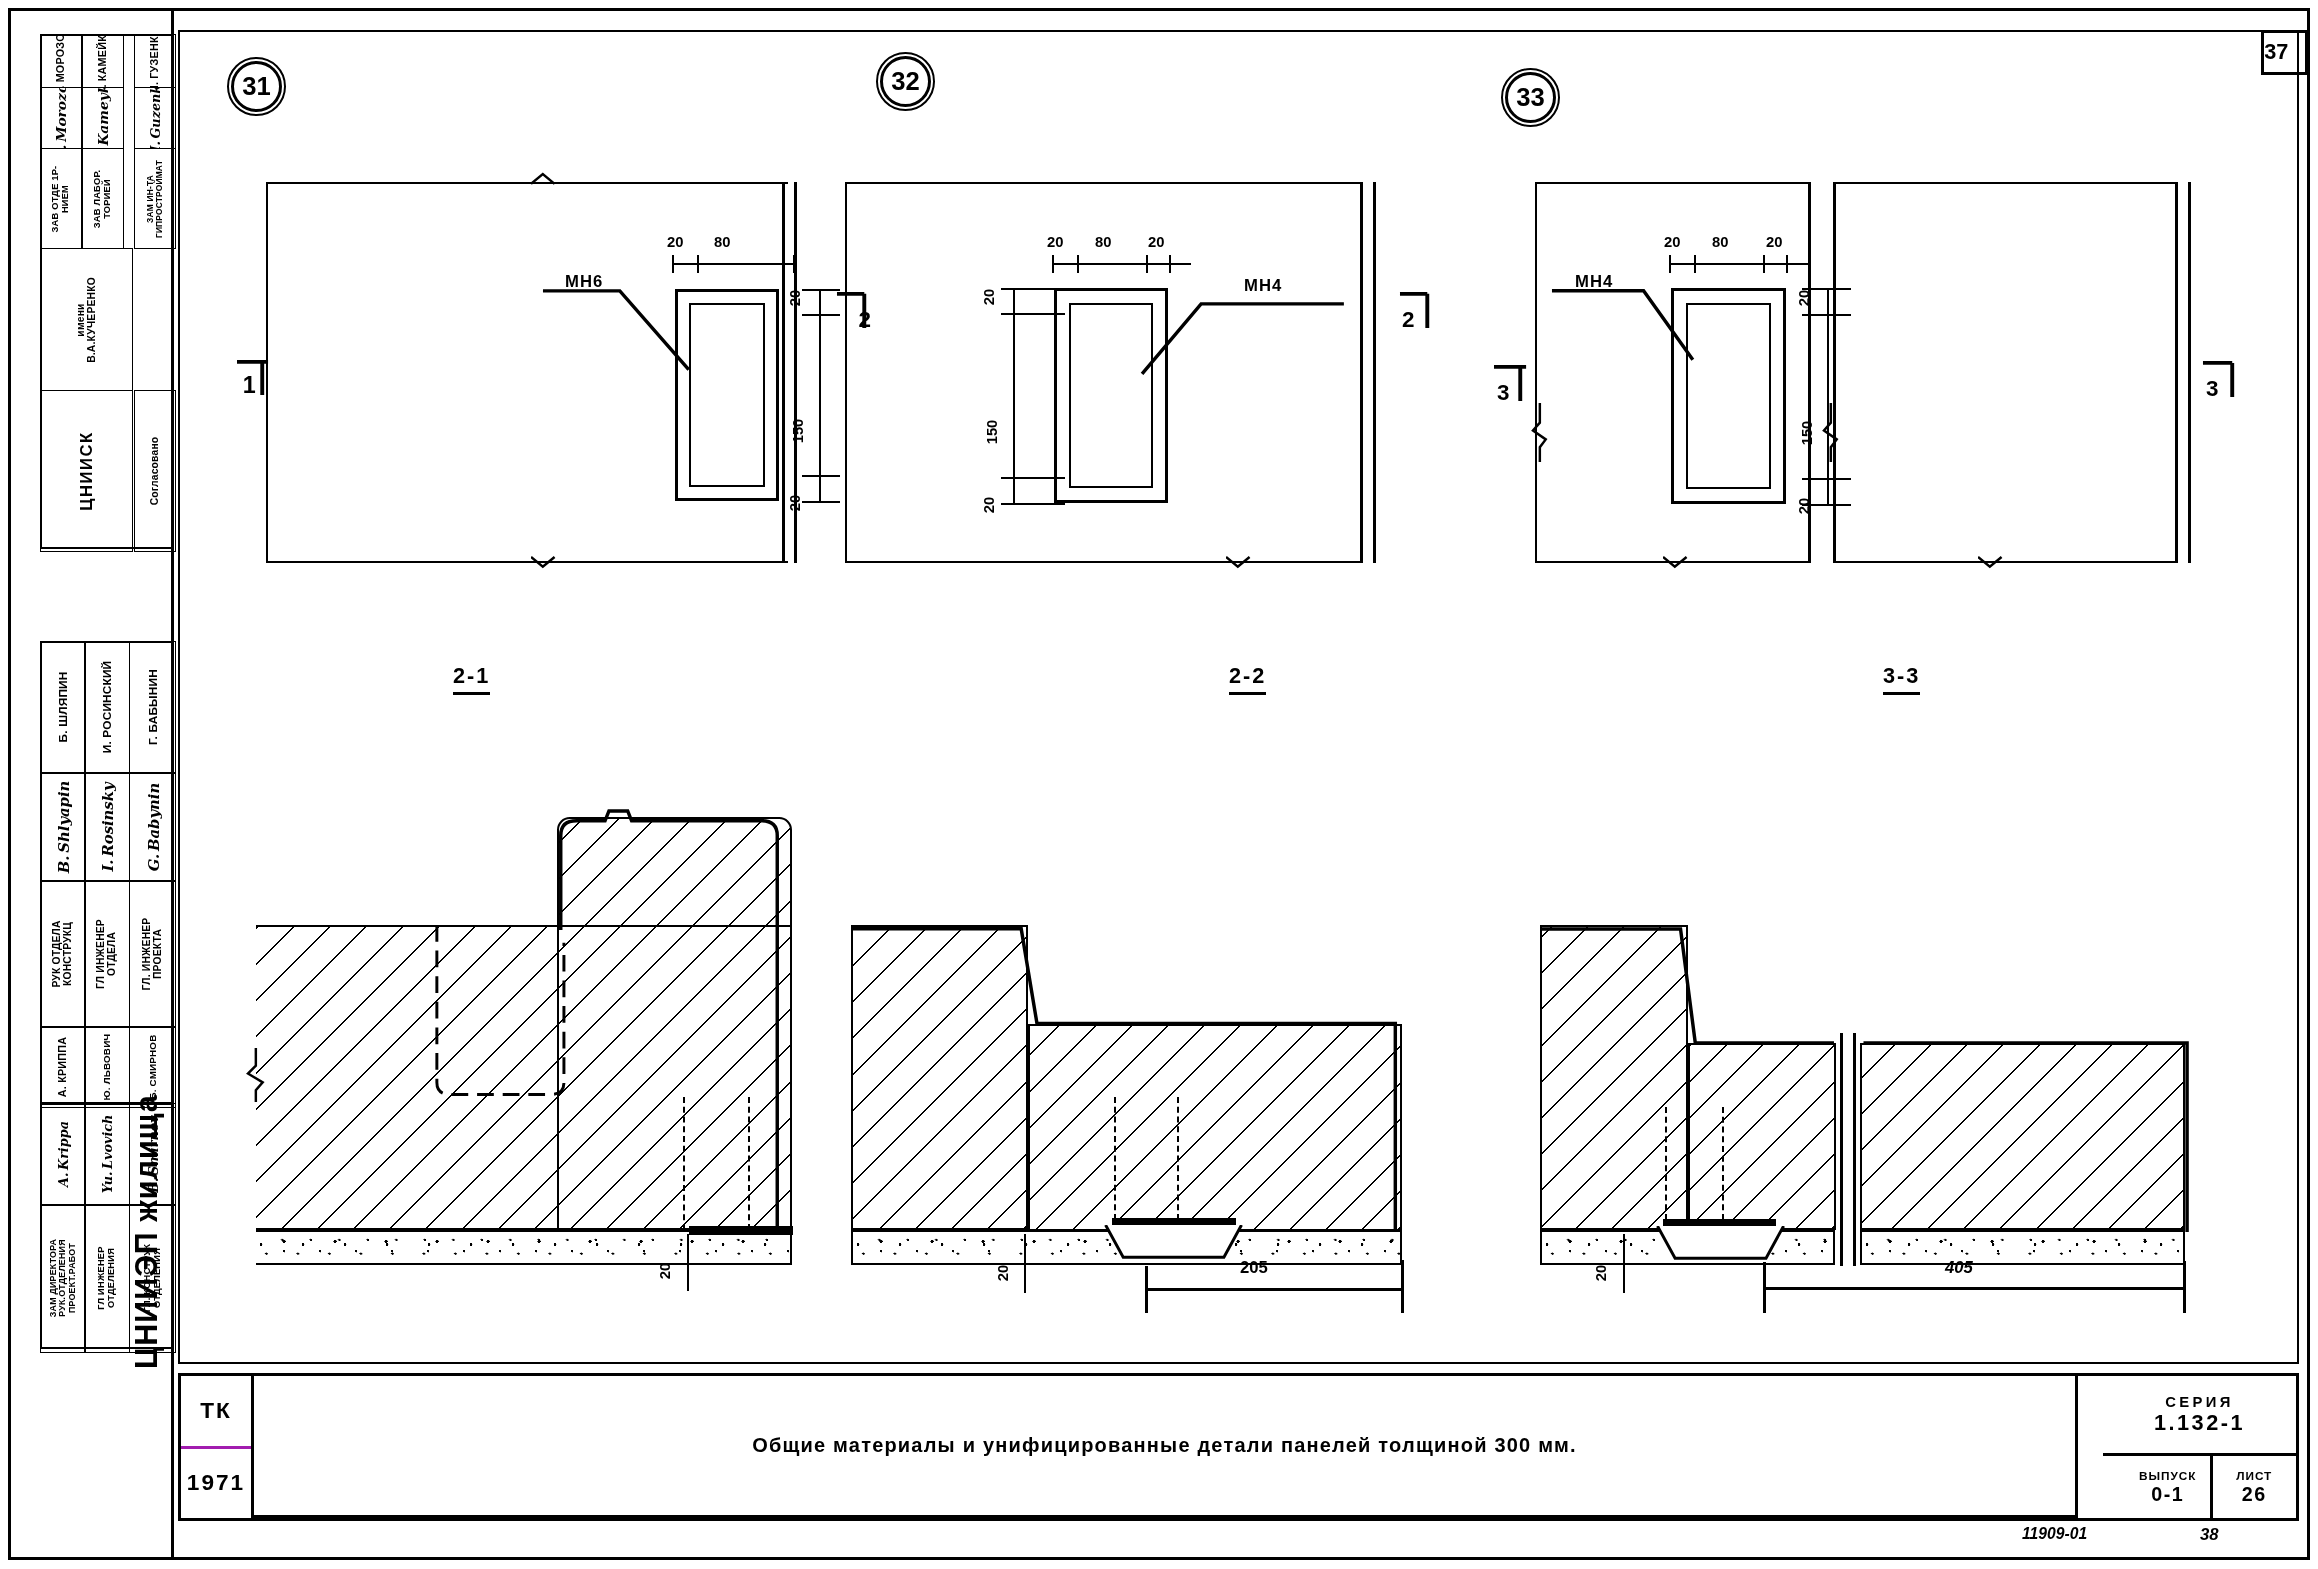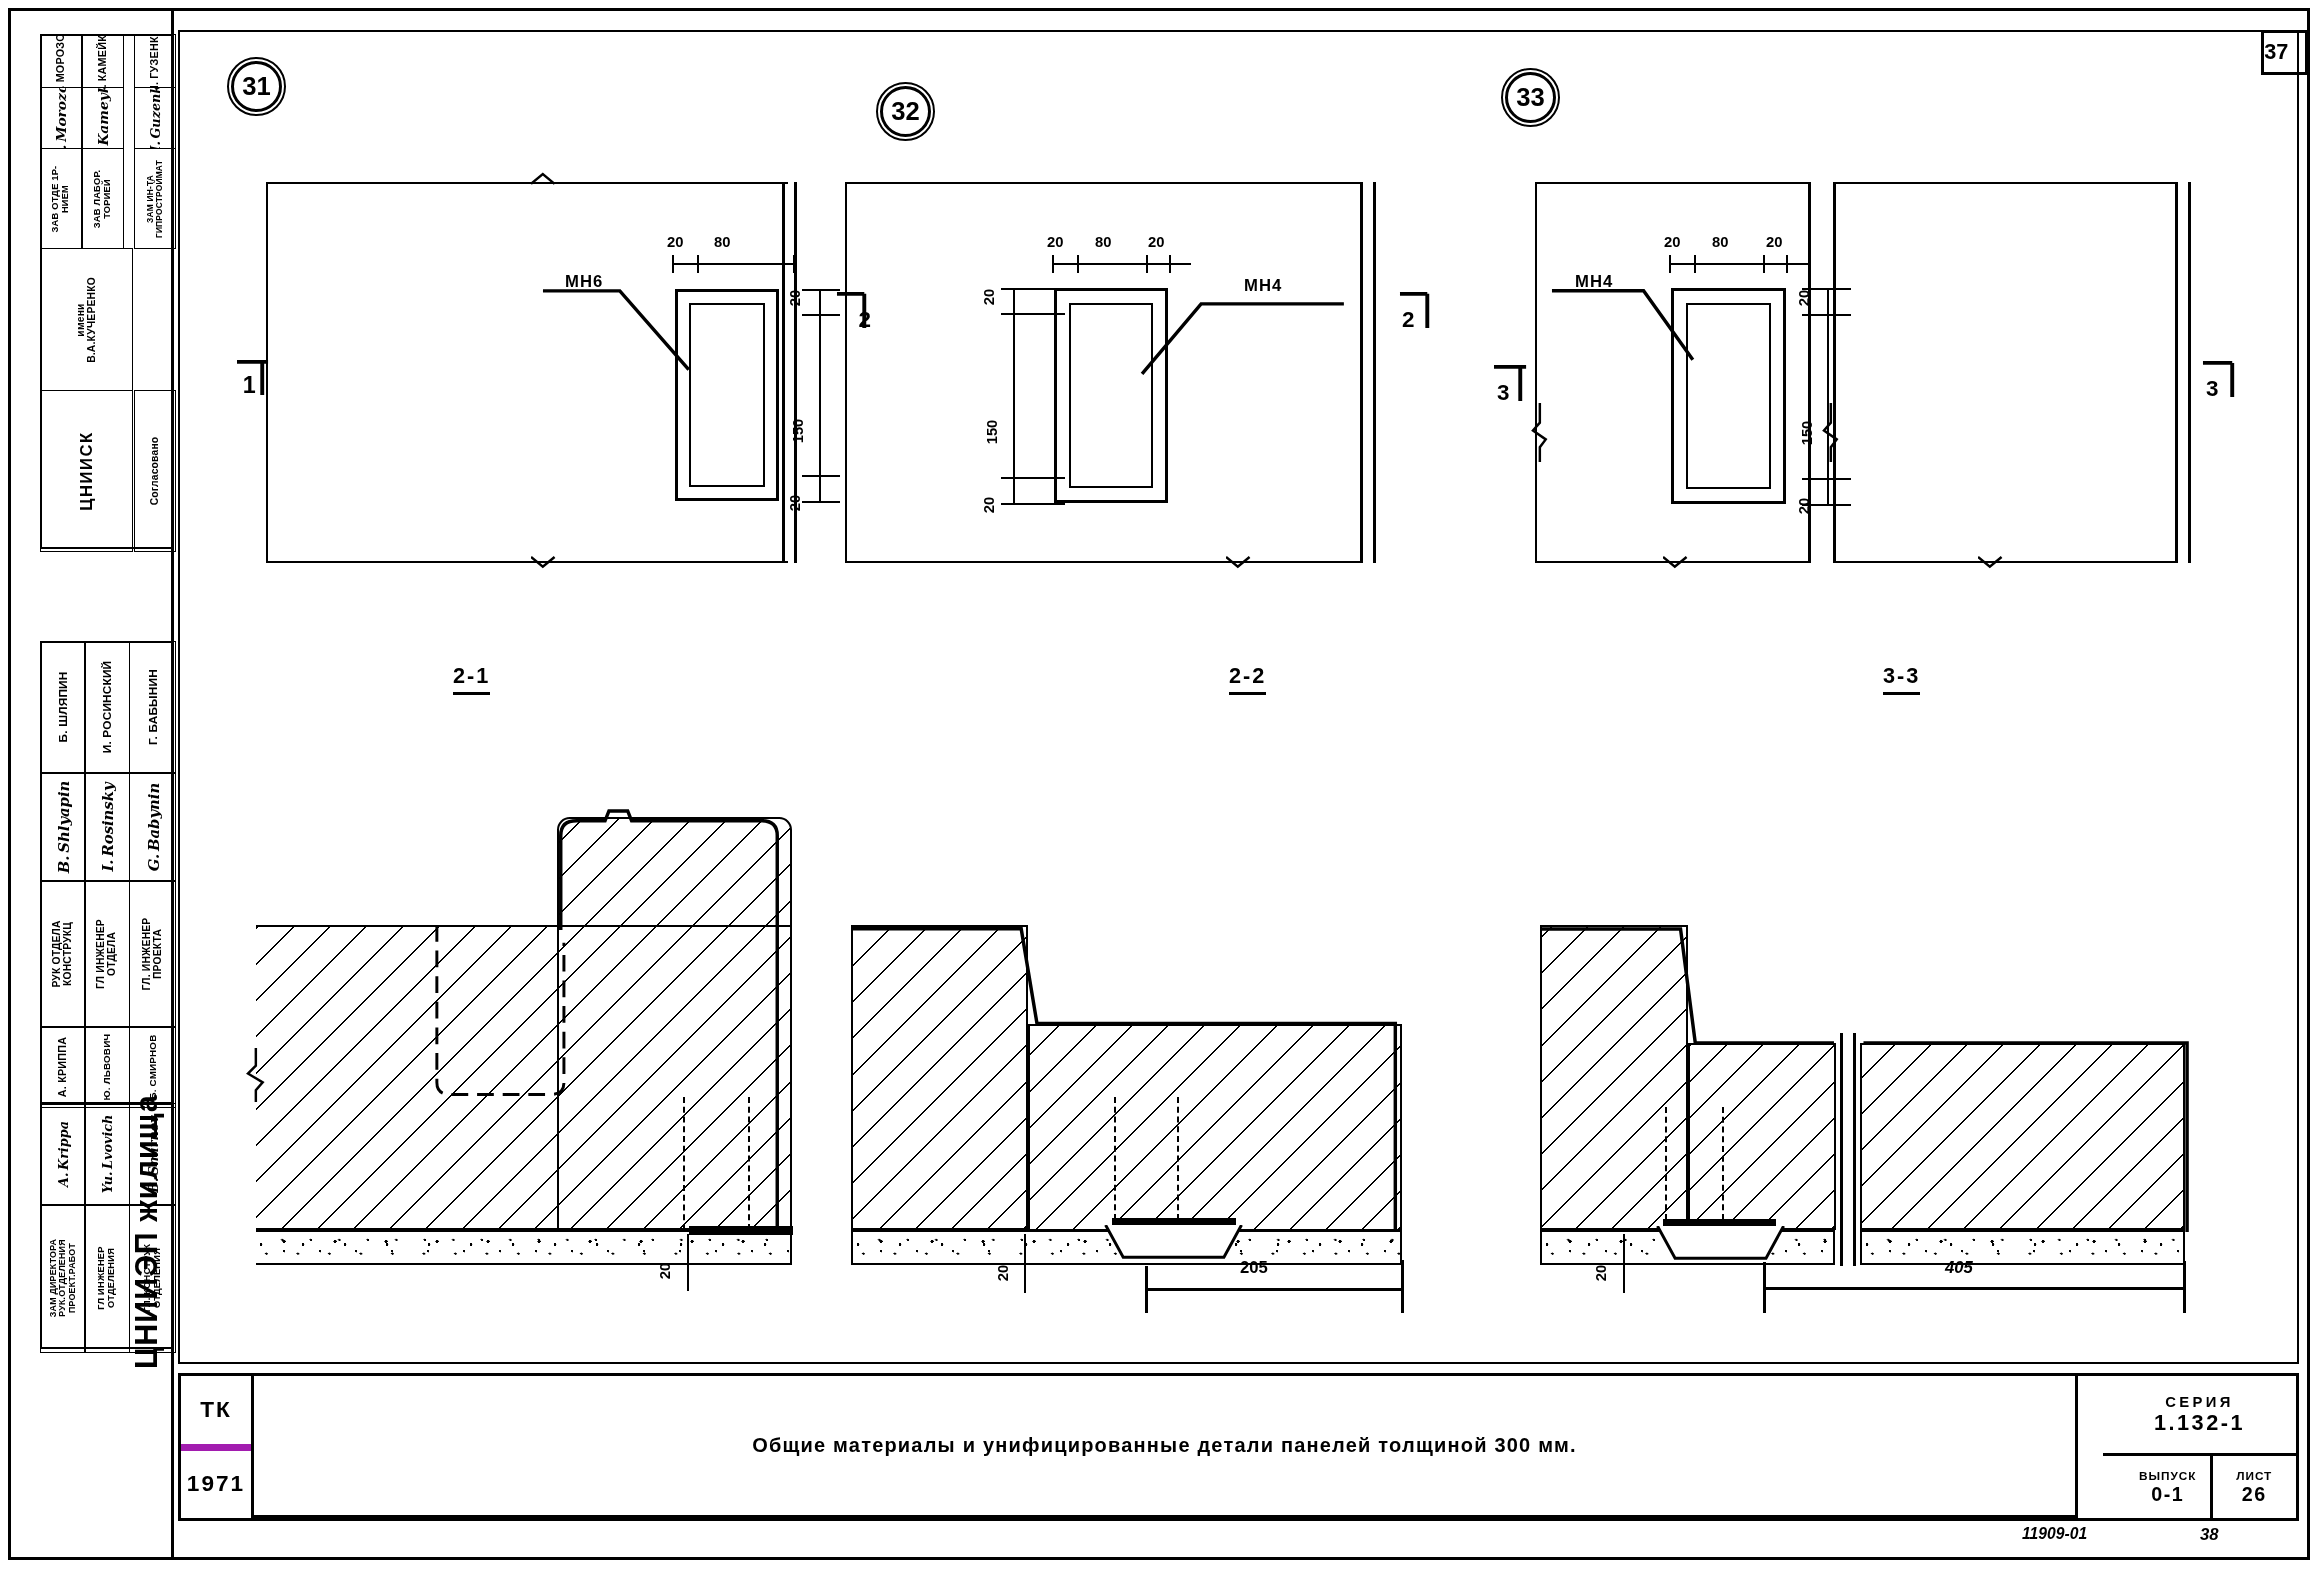--- a/index.html
+++ b/index.html
@@ -84,21 +84,21 @@
     background-size:42px 100%,31.5px 100%,51px 100%,36px 100%,28.5px 100%;
   }
   .dashline{position:absolute;border-left:2px dashed #000;}
   .plate{position:absolute;background:#000;}
 
   
   #titleblock{position:absolute;left:178px;top:1373px;width:2121px;height:148px;
     border:3px solid #000;box-sizing:border-box;display:flex;}
   .tb-left{width:73px;border-right:3px solid #000;box-sizing:border-box;display:flex;flex-direction:column;}
   .tb-left>div{flex:1;display:flex;align-items:center;justify-content:center;font-weight:bold;font-size:22.6px;letter-spacing:2px;}
-  .tb-left>div:first-child{border-bottom:7px solid #a21caf;}
+  .tb-left>div:first-child{border-bottom:3px solid #a21caf;}
   .tb-mid{flex:1;display:flex;flex-direction:column;}
   .tb-mid>div{flex:1;display:flex;align-items:center;justify-content:center;font-weight:bold;letter-spacing:1.2px;}
   .tb-mid>div:first-child{border-bottom:3px solid #000;font-size:21px;}
   .tb-mid>div:last-child{font-size:20px;}
   .tb-right{width:221px;border-left:3px solid #000;box-sizing:border-box;display:flex;flex-direction:column;}
   .tb-series{flex:1.25;border-bottom:3px solid #000;display:flex;flex-direction:column;align-items:center;justify-content:center;font-weight:bold;margin-left:25px;}
   .tb-series .k{font-size:14.8px;letter-spacing:3.4px;}
   .tb-series .v{font-size:21.7px;letter-spacing:2.5px;}
   .tb-row2{flex:1;display:flex;margin-left:48px;}
   .tb-row2>div{flex:1;display:flex;flex-direction:column;align-items:center;justify-content:center;font-weight:bold;}
@@ -235,21 +235,21 @@
   </div>
 
   <div class="logo-v" style="left:118px;top:1358px;font-size:30.5px;letter-spacing:1px;transform:rotate(-90deg);transform-origin:left top;">
     <span>ЦНИИЭП жилища</span>
   </div>
 </div>
 
 <div class="bubble" style="left:231px;top:61px;">
   <span>31</span>
 </div>
-<div class="bubble" style="left:880px;top:86px;">
+<div class="bubble" style="left:880px;top:56px;">
   <span>32</span>
 </div>
 <div class="bubble" style="left:1505px;top:72px;">
   <span>33</span>
 </div>
 
 <div>
 
   <div class="hline abs" style="left:266px;top:182px;width:522px;"></div>
   <div class="hline abs" style="left:266px;top:561px;width:522px;"></div>

